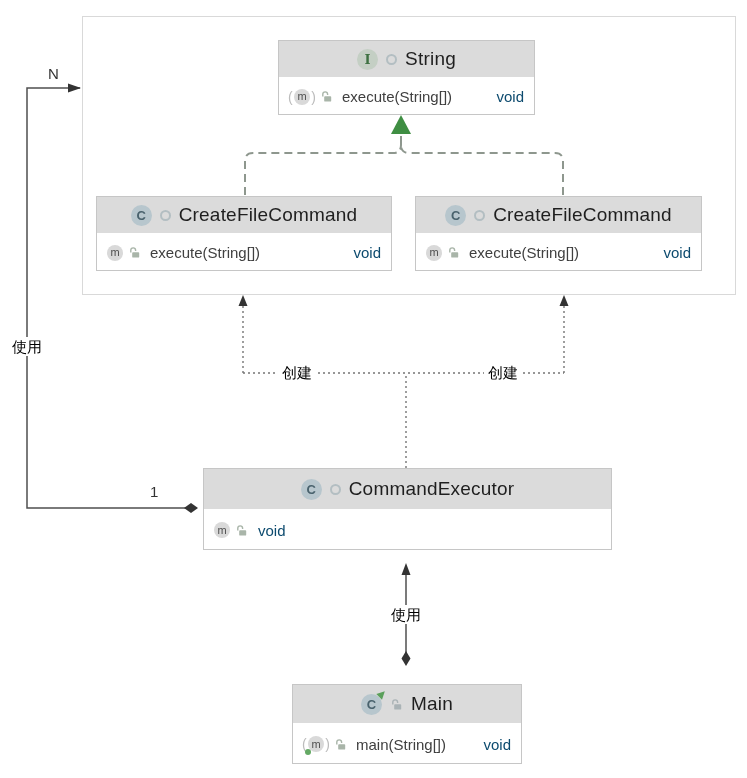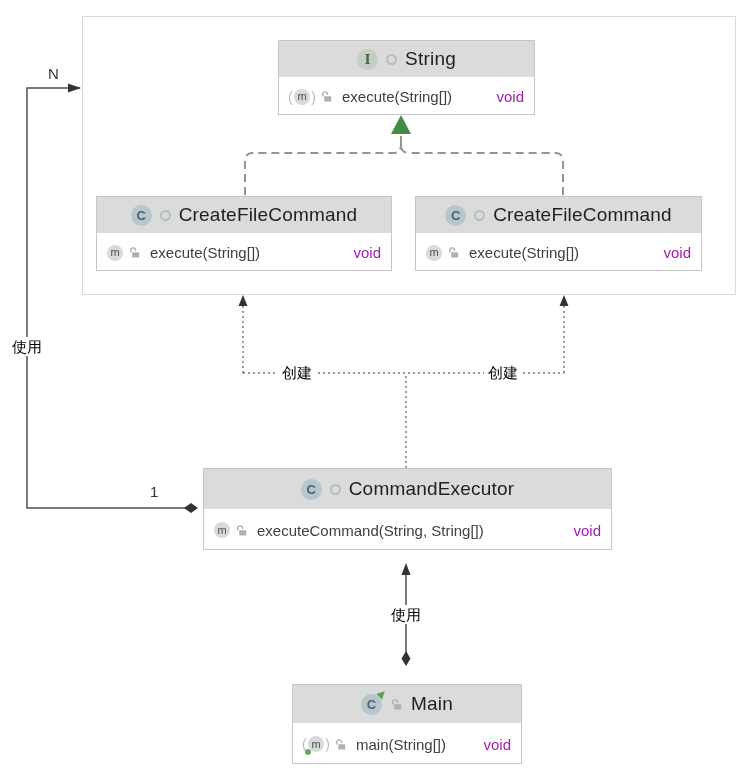--- a/index.html
+++ b/index.html
@@ -17,21 +17,21 @@
   .container-box{position:absolute;z-index:0;background:#fff;border:1px solid #d9d9d9;}
   
   .uml-header{height:36px;background:#dbdbdb;display:flex;align-items:center;
               justify-content:center;gap:8px;border-bottom:2px solid #ffffff;}
   .uml-header.h40{height:40px;}
   .uml-header.h38{height:38px;}
   .cname{font-size:19px;color:#1f1f1f;letter-spacing:.2px;}
   .uml-body{background:#fff;}
   .mrow{display:flex;align-items:center;height:35px;padding:0 10px;}
   .sig{flex:1;font-size:15px;color:#404040;margin-left:9px;white-space:nowrap;}
-  .ret{font-size:15px;color:#a21caf;margin-left:10px;}
+  .ret{font-size:15px;color:#0c4a6e;margin-left:10px;}
   
   .ci{width:21px;height:21px;border-radius:50%;display:flex;align-items:center;
       justify-content:center;position:relative;flex:none;}
   .ci i{font-style:normal;font-weight:bold;font-size:13px;line-height:1;}
   .ci-interface{background:#c4cfc4;}
   .ci-interface i{color:#3c7040;font-family:"DejaVu Serif",serif;}
   .ci-class{background:#b7c6cd;}
   .ci-class i{color:#49626d;}
   .ring{width:7px;height:7px;border:2px solid #b3bec2;border-radius:50%;flex:none;}
   .mi{width:16px;height:16px;border-radius:50%;background:#d9d9d9;display:flex;
@@ -167,21 +167,20 @@
   </div>
   <div class="uml-body">
     <div class="mrow" style="height:38px;">
       <span class="mi">
           <i>m</i>
         </span>
       <svg class="lock" width="13" height="13" viewBox="0 0 13 13">
         <path d="M2.8,6.4 V4.3 a2.4,2.4 0 0 1 4.8,0 v0.7" fill="none" stroke="#a9b5a9" stroke-width="1.4"></path>
         <rect x="4.2" y="6.2" width="7" height="5.4" rx="0.9" fill="#a9b5a9"></rect>
       </svg>
-      <span class="sig">executeCommand(String, String[])</span>
       <span class="ret">void</span>
     </div>
   </div>
 </div>
 
 <div class="uml-box" style="left:292px;top:684px;width:228px;">
   <div class="uml-header h38">
     <span class="ci ci-class">
       <i>C</i>
       <span class="run-badge"></span>

